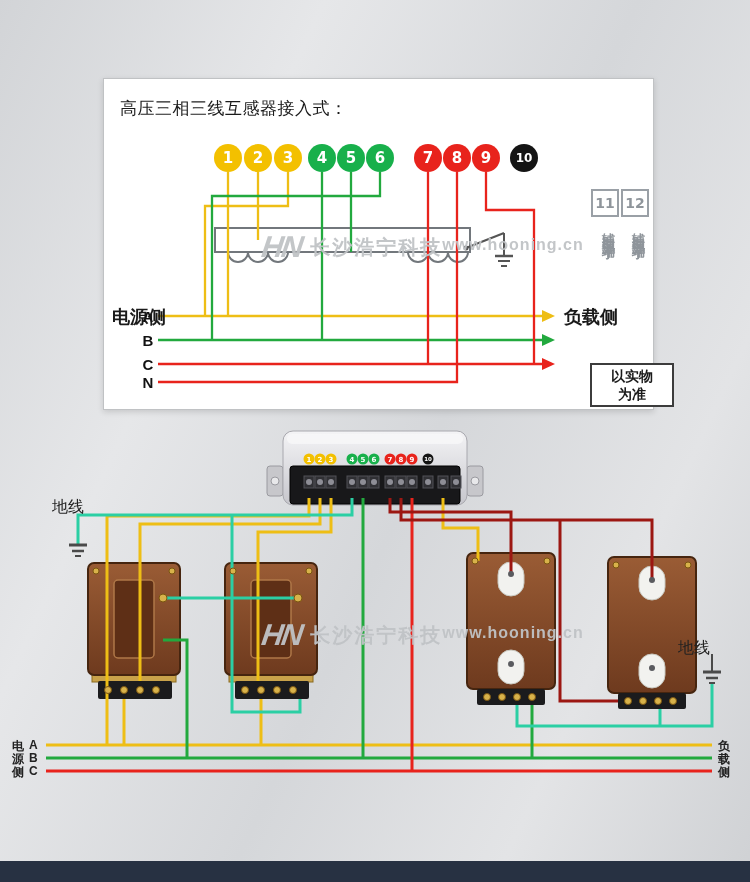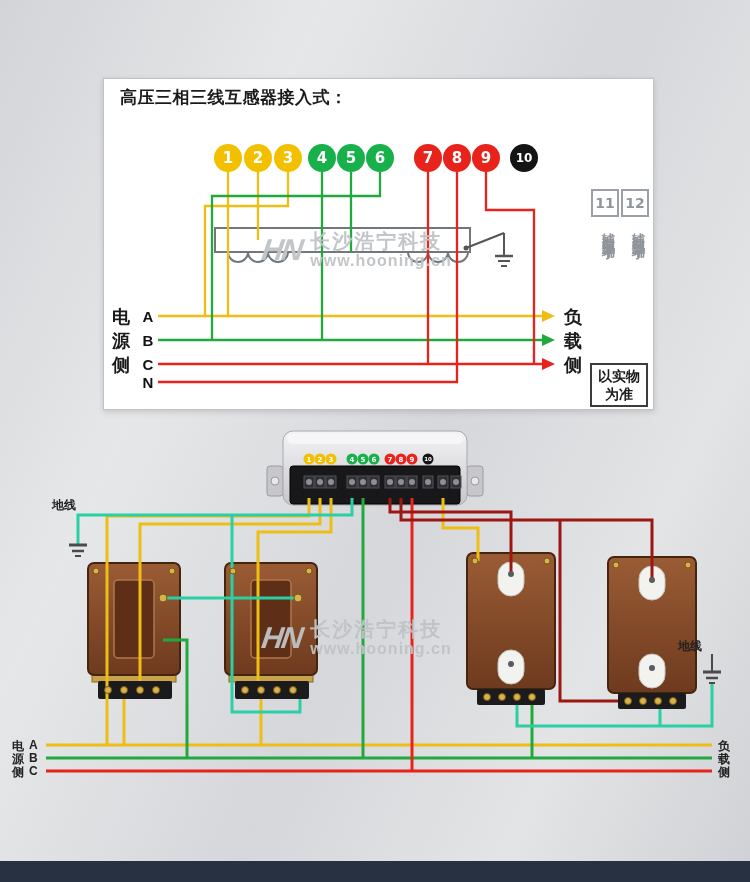--- a/index.html
+++ b/index.html
@@ -3,34 +3,34 @@
 <meta charset="utf-8">
 <style>
   html,body{margin:0;padding:0;background:#e9eaec}
   .stage{position:relative;width:750px;height:882px;overflow:hidden;
     background:linear-gradient(115deg,#d2d4d7 0%,#e6e7e9 28%,#d5d7da 55%,#e3e4e6 78%,#cfd1d4 100%);
     font-family:"Liberation Sans","DejaVu Sans",sans-serif;}
   .panel{position:absolute;left:103px;top:78px;width:549px;height:330px;background:#ffffff;
     border:1px solid #c0c2c4;box-shadow:0 2px 6px rgba(0,0,0,.14)}
   svg.layer{position:absolute;left:0;top:0}
   .txt{position:absolute;color:#1a1a1a}
-  .title{left:120px;top:86px;font-size:17px;font-weight:bold;letter-spacing:.5px}
-  .vcol{display:flex;flex-direction:column;align-items:center;font-weight:bold}
+  .title{left:120px;top:97px;font-size:17px;font-weight:normal;letter-spacing:.5px}
+  .vcol{display:flex;flex-direction:row;align-items:center;font-weight:bold}
   .srcside{left:112px;top:305px;font-size:18px;line-height:24px}
   .loadside{left:564px;top:305px;font-size:18px;line-height:24px}
   .phase{position:absolute;width:16px;text-align:center;font-size:15px;font-weight:bold;color:#111}
-  .notebox{left:590px;top:363px;width:54px;border:2px solid #3c3c3c;padding:2px 0;
+  .notebox{left:590px;top:363px;width:54px;border:2px solid #3c3c3c;padding:2px 13px;
     font-size:14px;font-weight:bold;line-height:18px;text-align:center;background:#fff}
   .auxlbl{position:absolute;top:222px;height:150px;writing-mode:vertical-rl;text-orientation:upright;
     font-size:13px;font-weight:bold;color:#8f959b;letter-spacing:3px}
   .wm{position:absolute;display:flex;align-items:center;gap:9px;color:#c0c3c6;opacity:.95}
   .wm .logo{font-style:italic;font-weight:bold;font-size:30px;transform:skewX(-8deg);letter-spacing:-2px}
   .wm .co{font-size:20px;font-weight:bold;letter-spacing:2px;line-height:22px}
   .wm .url{font-size:16px;letter-spacing:1px}
-  .gndlbl{font-size:12px;color:#222;font-weight:bold}
+  .gndlbl{font-size:16px;color:#222;font-weight:normal}
   .busrow{position:absolute;display:flex;gap:5px;font-size:12px;font-weight:bold;color:#222}
   .loadchar{position:absolute;font-size:12px;font-weight:bold;color:#222}
   .footer{position:absolute;left:0;top:861px;width:750px;height:21px;background:#273142}
   
   .w{fill:none}
   .w2{stroke-width:2.3}.w3{stroke-width:3}
   .wy{stroke:#eebe15}.wgr{stroke:#22a93e}.wr{stroke:#e8231c}.wdr{stroke:#9c1712}.wt{stroke:#2bcfa4}
   .ay{fill:#eebe15}.ag{fill:#22a93e}.ar{fill:#e8231c}
   .sym{stroke:#72777c;fill:none;stroke-width:2}
   .cnum{fill:#fff;font:bold 15px "DejaVu Sans",sans-serif;text-anchor:middle}

